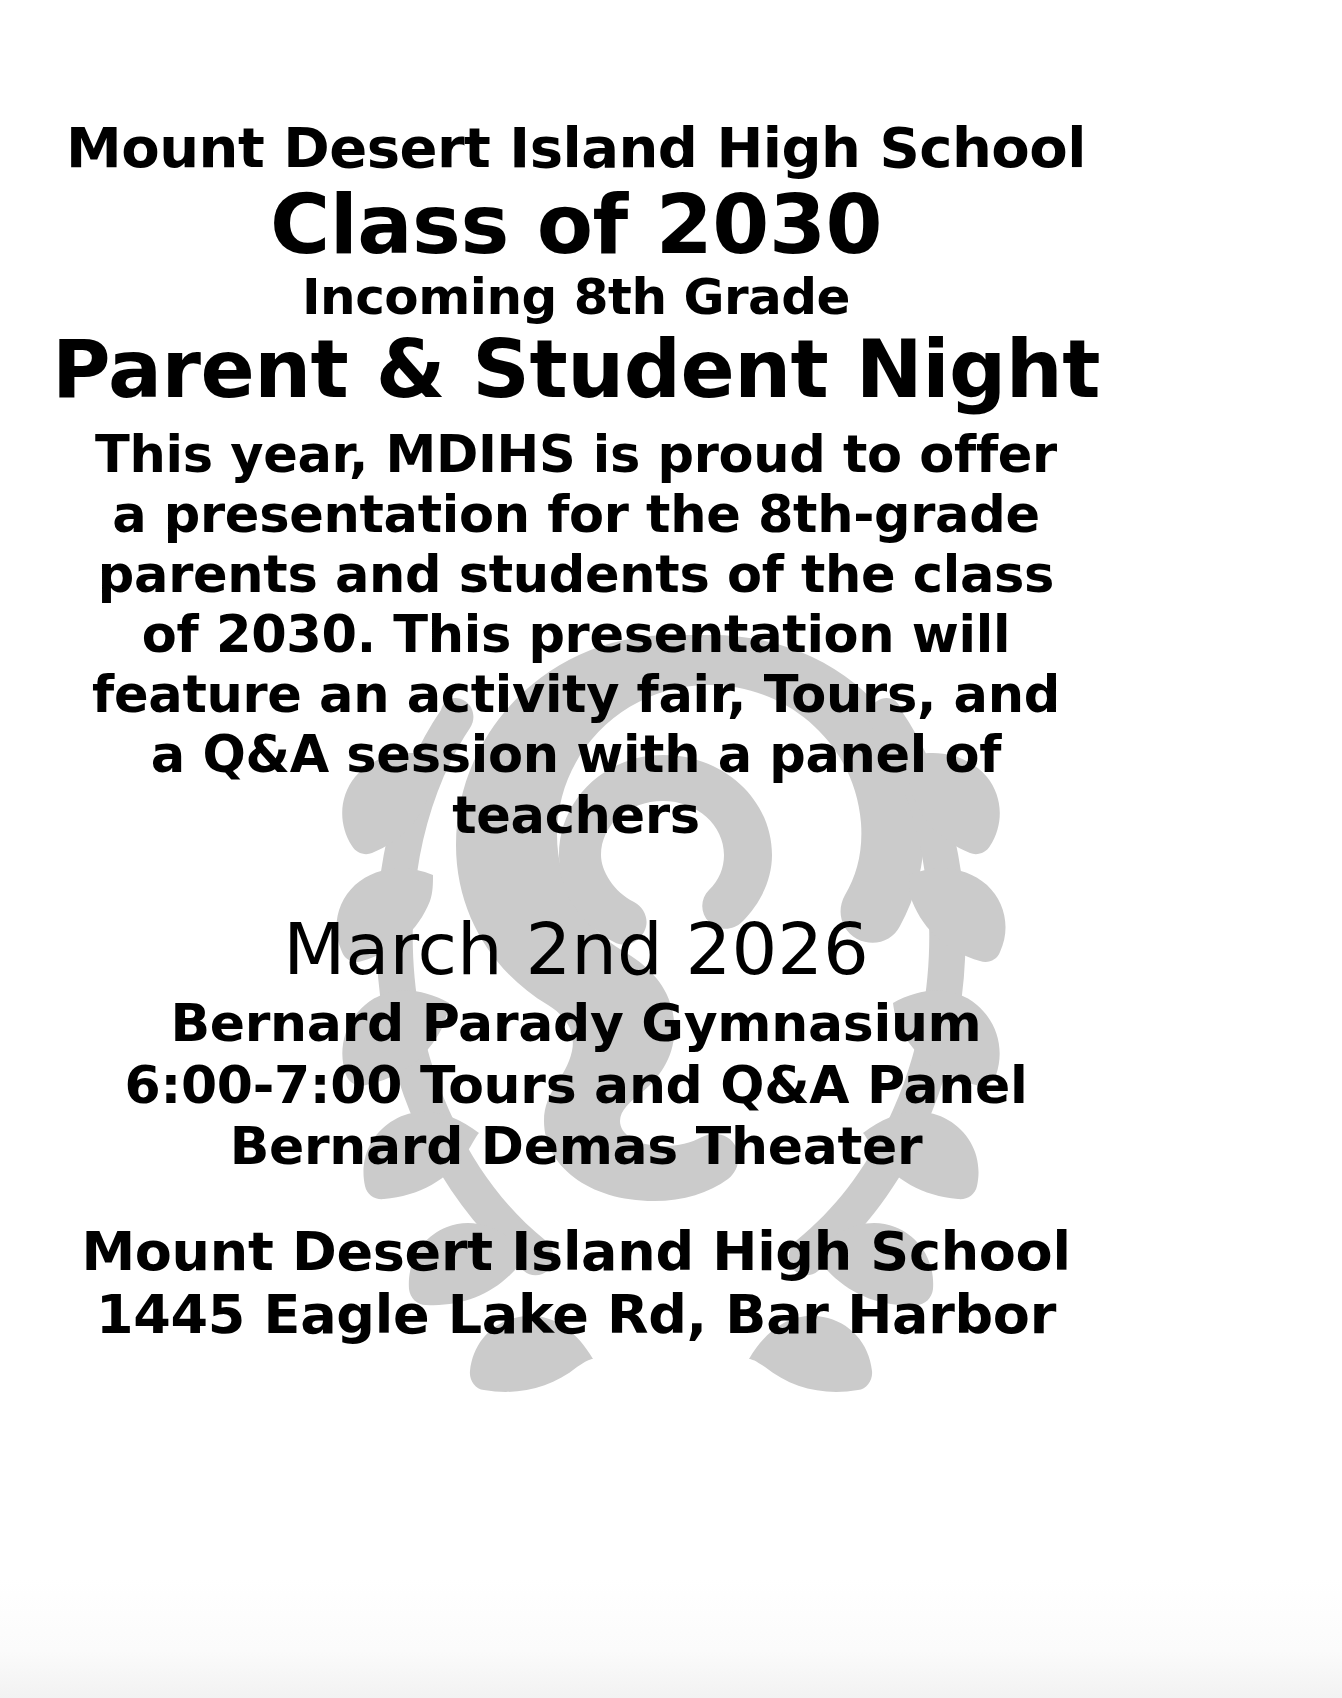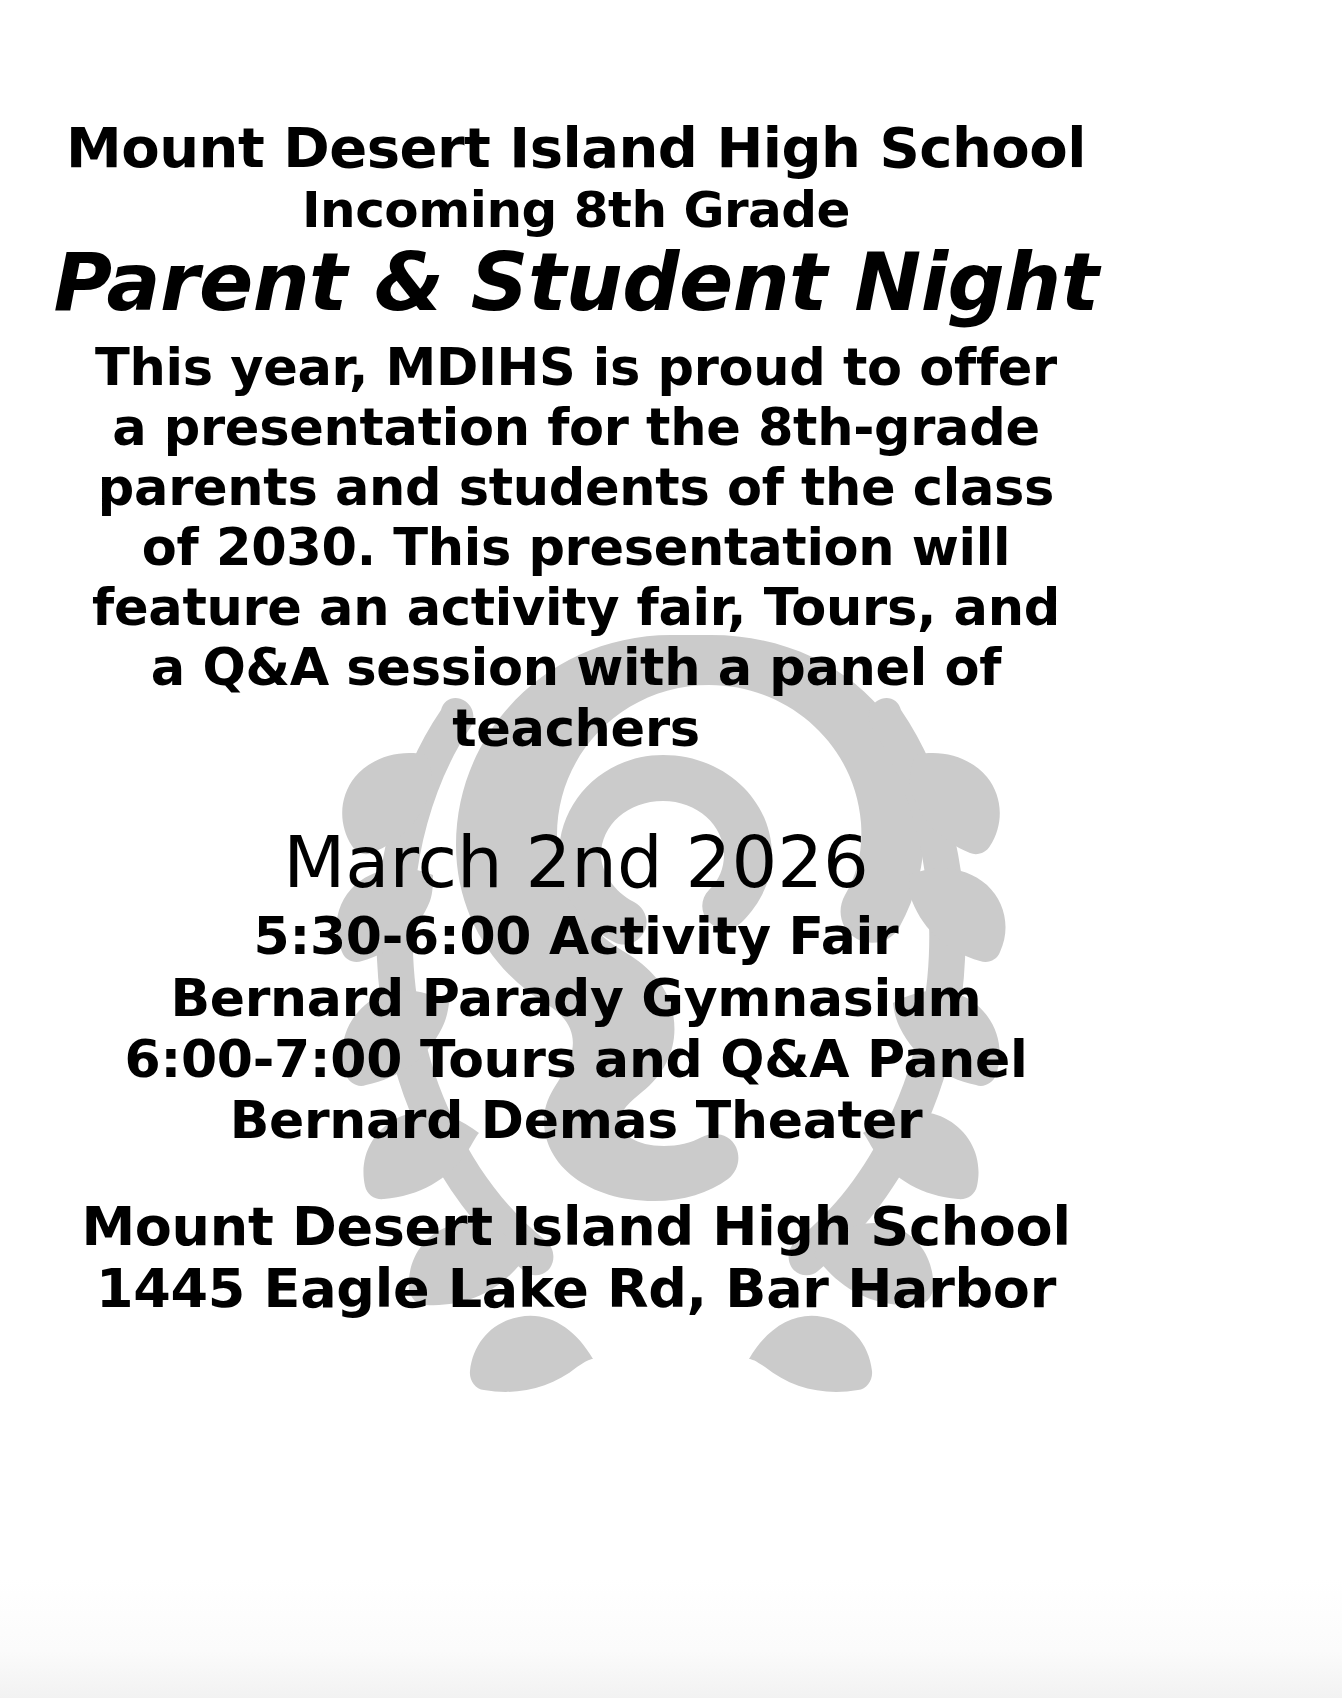--- a/index.html
+++ b/index.html
@@ -56,21 +56,20 @@
   }
   .incoming {
     font-size: 50px;
     line-height: 1.12;
     margin: 0;
   }
   .parent-night {
     font-size: 80px;
     line-height: 1.12;
     margin: 0 0 10px 0;
-    font-style: italic;
   }
 
   .body-copy {
     font-size: 51px;
     font-weight: bold;
     line-height: 1.18;
     margin: 0 auto;
     width: 1000px;
     letter-spacing: -0.3px;
   }
@@ -132,32 +131,32 @@
     </g>
   </g>
 </svg>
 
 <div id="bottom-band"></div>
 
 <div id="poster">
 
   <div class="line school-top">Mount Desert Island High School</div>
 
+  <div class="line class-of">Class of 2030</div>
 
   <div class="line incoming">Incoming 8th Grade</div>
 
   <div class="line parent-night">Parent &amp; Student Night</div>
 
   <div class="body-copy">This year, MDIHS is proud to offer a presentation for the 8th-grade parents and students of the class of 2030.  This presentation will feature an activity fair, Tours, and a Q&amp;A session with a panel of teachers</div>
 
   <div class="gap-big"></div>
 
   <div class="date">March 2nd 2026</div>
 
-  <div class="sched">5:30-6:00 Activity Fair</div>
   <div class="sched">Bernard Parady Gymnasium</div>
   <div class="sched">6:00-7:00 Tours and Q&amp;A Panel</div>
   <div class="sched">Bernard Demas Theater</div>
 
   <div class="gap-mid"></div>
 
   <div class="addr">Mount Desert Island High School</div>
   <div class="addr">1445 Eagle Lake Rd, Bar Harbor</div>
 
 </div>

